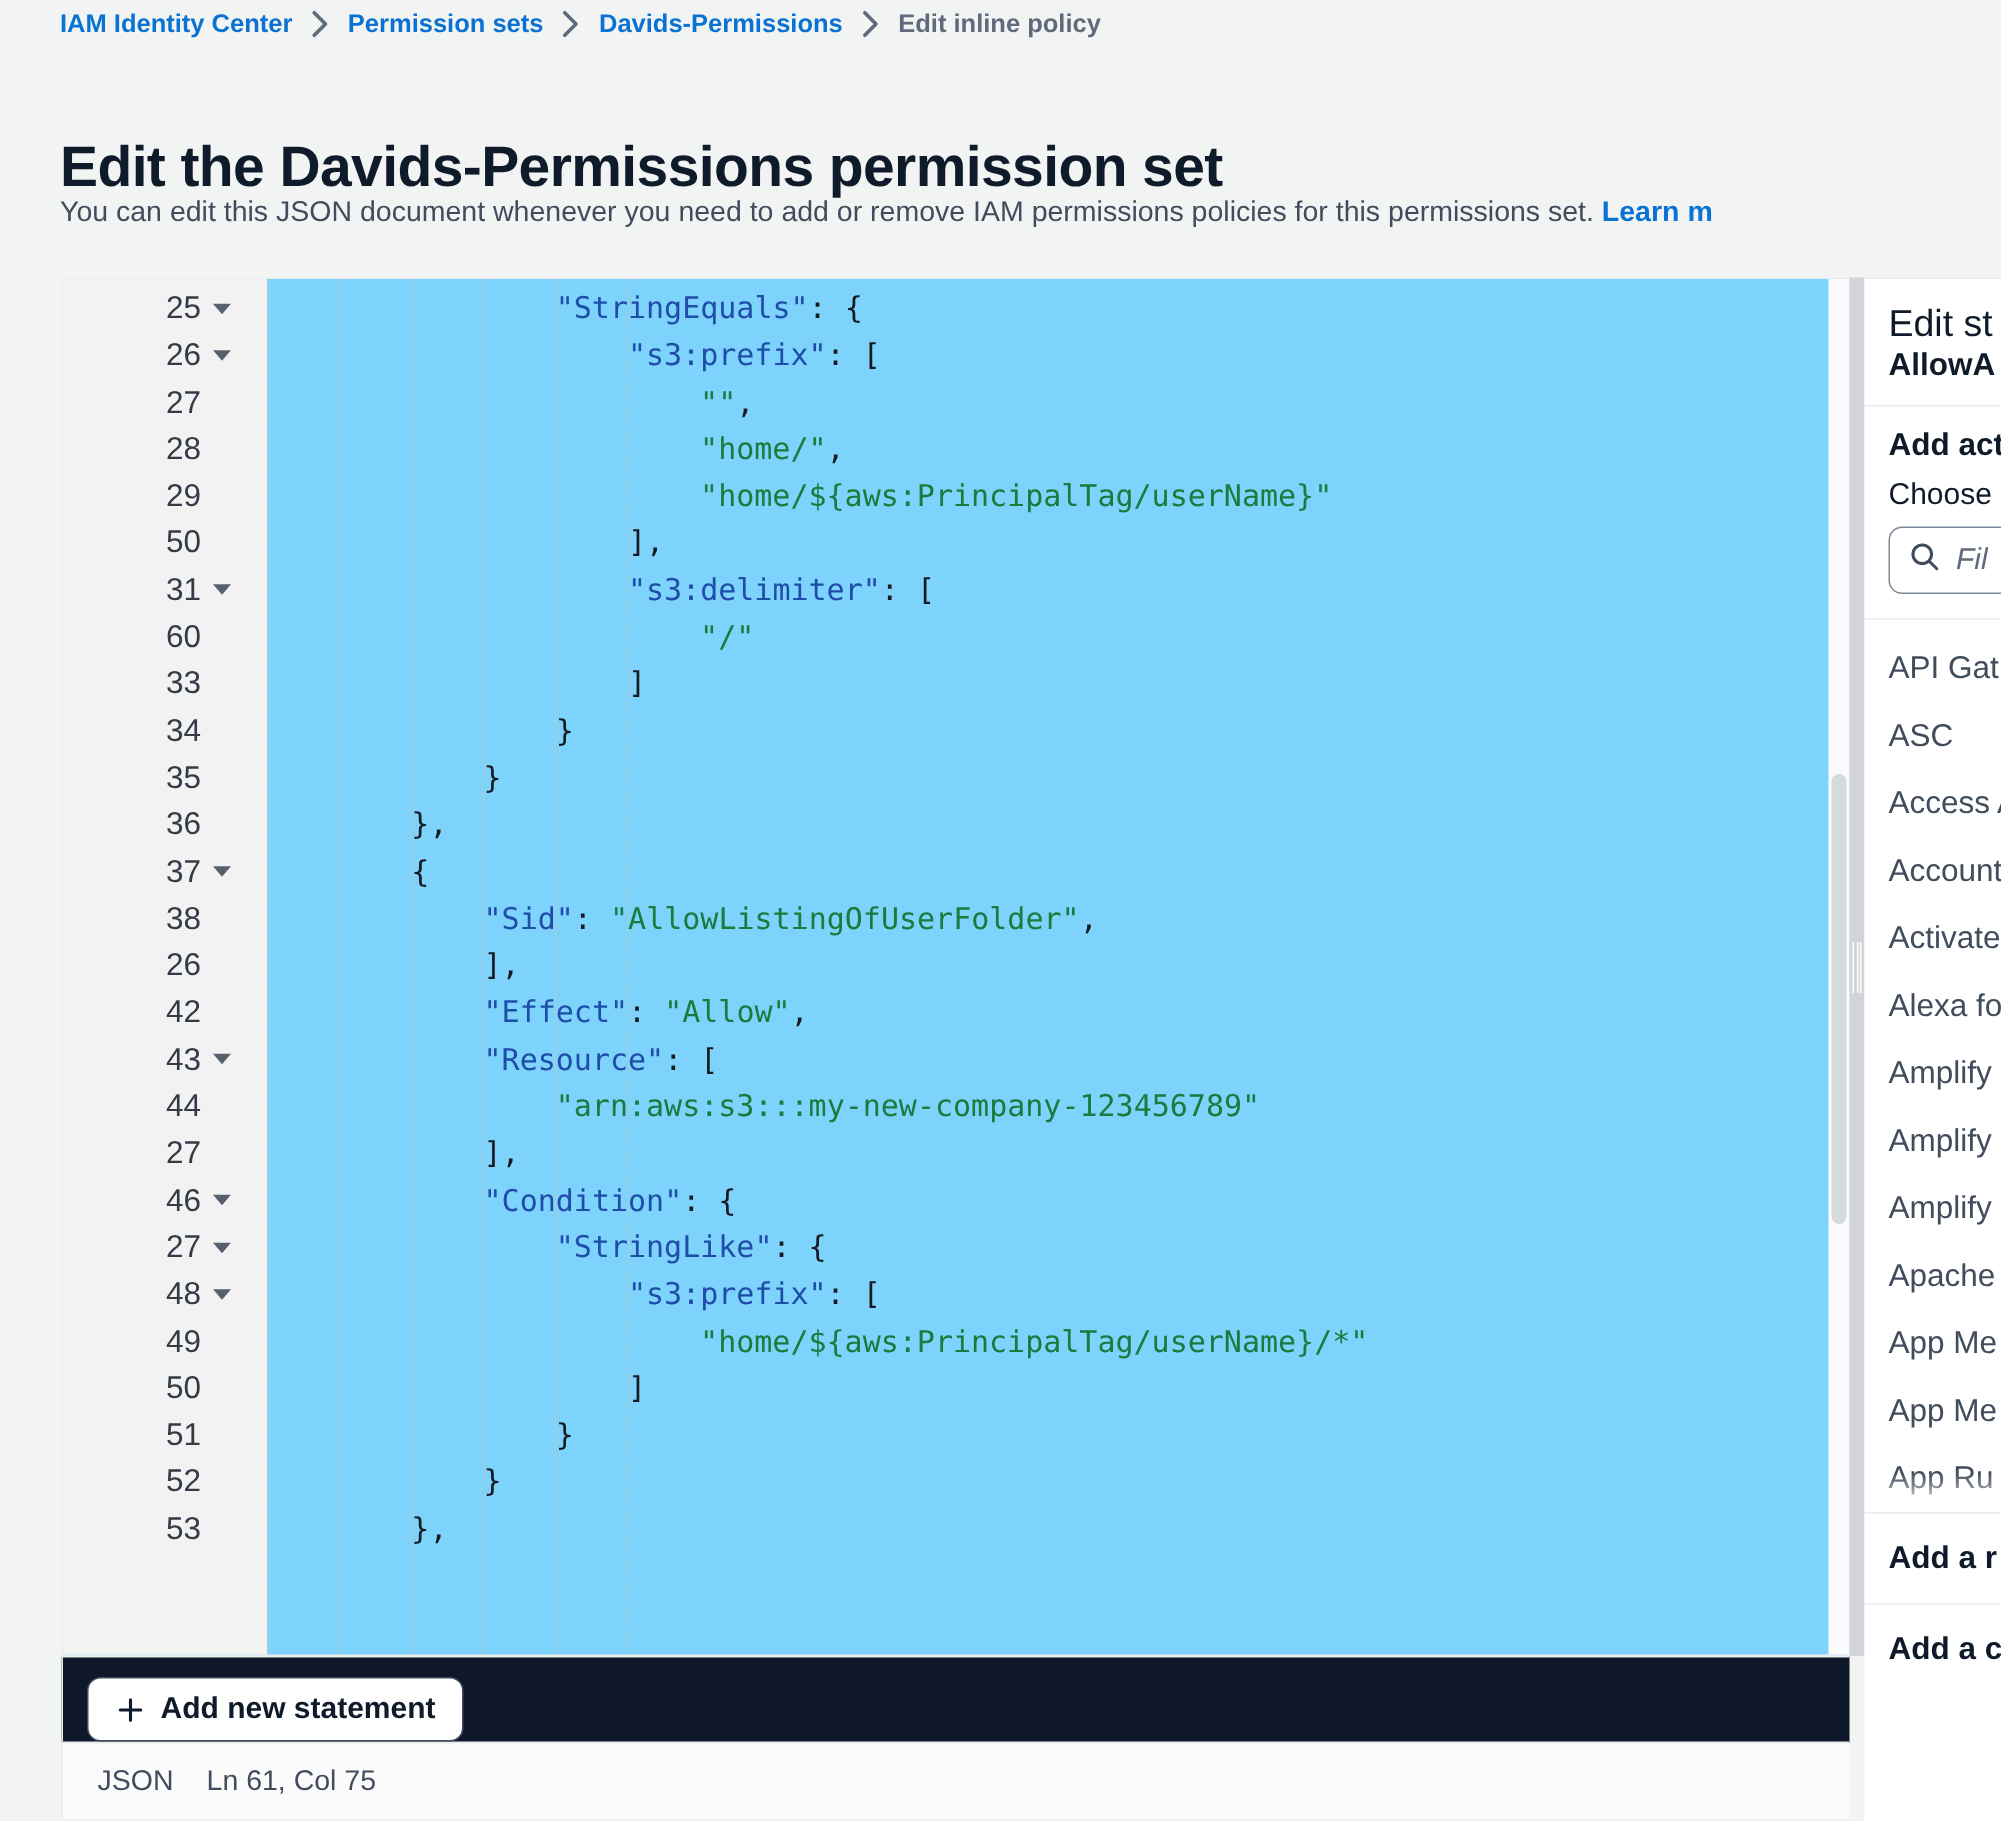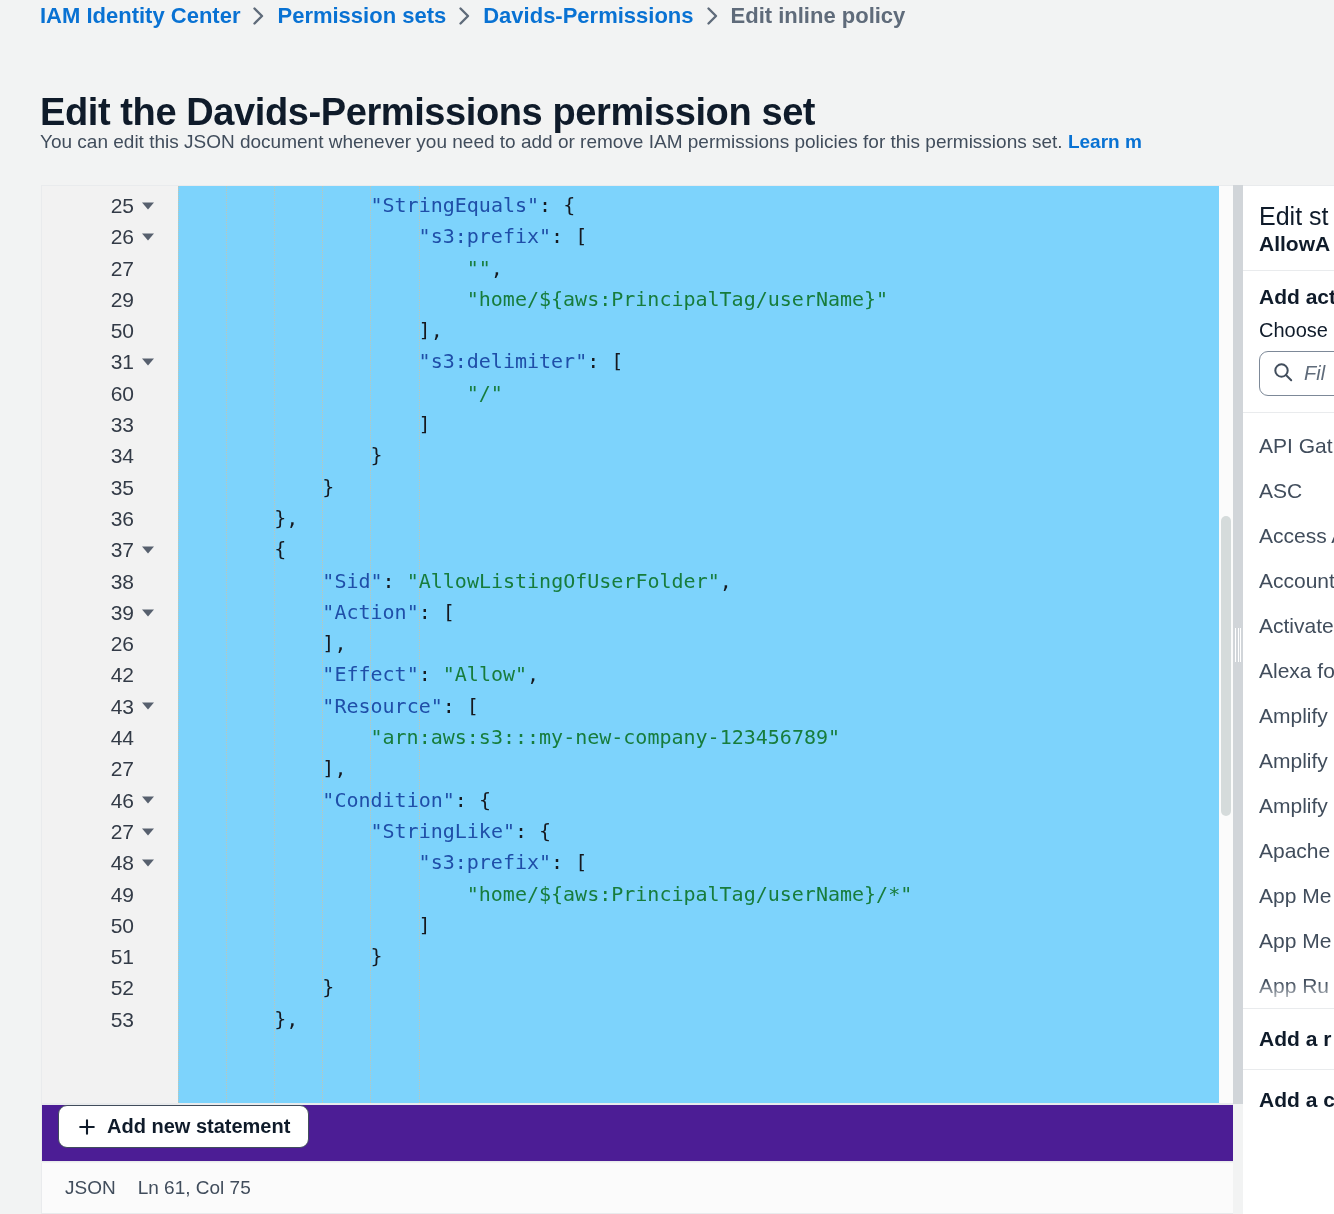--- a/index.html
+++ b/index.html
@@ -22,21 +22,21 @@
   }
 
   
   .breadcrumb {
     position: absolute;
     left: 40px;
     top: 2px;
     display: flex;
     align-items: center;
     height: 28px;
-    font-size: 22px;
+    font-size: 17px;
     white-space: nowrap;
   }
   .crumb-link {
     color: #0972d3;
     font-weight: 700;
     text-decoration: none;
     cursor: pointer;
   }
   .crumb-current {
     color: #5f6b7a;
@@ -214,27 +214,27 @@
     background: #ffffff;
   }
 
   
   .editor-footer {
     position: absolute;
     left: 41px;
     top: 1104px;
     width: 1192px;
     height: 58px;
-    background: #4c1d95;
+    background: #0f172a;
     border: 1px solid #e9ebed;
     border-top: 1px solid #e9ebed;
     border-right: none;
     box-sizing: border-box;
     display: flex;
-    align-items: flex-start;
+    align-items: flex-end;
     padding-left: 16px;
   }
 
   .btn-add-statement {
     display: inline-flex;
     align-items: center;
     gap: 10px;
     height: 43px;
     padding: 0 18px;
     background: #ffffff;
@@ -413,37 +413,35 @@
             <div class="guide" style="left: 328.48px;"></div>
             <div class="guide" style="left: 376.6px;"></div>
           </div>
           <div class="code-line"><span class="ln">25</span><span class="fold"><svg width="14" height="10" viewBox="0 0 14 10" aria-hidden="true">
                 <path d="M1 1.5 L7 8.5 L13 1.5 Z" fill="#57606e"></path>
               </svg></span><span class="code-text" style="padding-left: 192.48px;"><span class="tok-key">"StringEquals"</span><span class="tok-punct">: {</span></span></div>
           <div class="code-line"><span class="ln">26</span><span class="fold"><svg width="14" height="10" viewBox="0 0 14 10" aria-hidden="true">
                 <path d="M1 1.5 L7 8.5 L13 1.5 Z" fill="#57606e"></path>
               </svg></span><span class="code-text" style="padding-left: 240.6px;"><span class="tok-key">"s3:prefix"</span><span class="tok-punct">: [</span></span></div>
           <div class="code-line"><span class="ln">27</span><span class="code-text" style="padding-left: 288.72px;"><span class="tok-str">""</span><span class="tok-punct">,</span></span></div>
+          <div class="code-line"><span class="ln">28</span><span class="code-text" style="padding-left: 288.72px;"><span class="tok-str">"home/"</span><span class="tok-punct">,</span></span></div>
           <div class="code-line"><span class="ln">29</span><span class="code-text" style="padding-left: 288.72px;"><span class="tok-str">"home/${aws:PrincipalTag/userName}"</span></span></div>
           <div class="code-line"><span class="ln">50</span><span class="code-text" style="padding-left: 240.6px;"><span class="tok-punct">],</span></span></div>
           <div class="code-line"><span class="ln">31</span><span class="fold"><svg width="14" height="10" viewBox="0 0 14 10" aria-hidden="true">
                 <path d="M1 1.5 L7 8.5 L13 1.5 Z" fill="#57606e"></path>
               </svg></span><span class="code-text" style="padding-left: 240.6px;"><span class="tok-key">"s3:delimiter"</span><span class="tok-punct">: [</span></span></div>
           <div class="code-line"><span class="ln">60</span><span class="code-text" style="padding-left: 288.72px;"><span class="tok-str">"/"</span></span></div>
           <div class="code-line"><span class="ln">33</span><span class="code-text" style="padding-left: 240.6px;"><span class="tok-punct">]</span></span></div>
           <div class="code-line"><span class="ln">34</span><span class="code-text" style="padding-left: 192.48px;"><span class="tok-punct">}</span></span></div>
           <div class="code-line"><span class="ln">35</span><span class="code-text" style="padding-left: 144.36px;"><span class="tok-punct">}</span></span></div>
           <div class="code-line"><span class="ln">36</span><span class="code-text" style="padding-left: 96.24px;"><span class="tok-punct">},</span></span></div>
           <div class="code-line"><span class="ln">37</span><span class="fold"><svg width="14" height="10" viewBox="0 0 14 10" aria-hidden="true">
                 <path d="M1 1.5 L7 8.5 L13 1.5 Z" fill="#57606e"></path>
               </svg></span><span class="code-text" style="padding-left: 96.24px;"><span class="tok-punct">{</span></span></div>
           <div class="code-line"><span class="ln">38</span><span class="code-text" style="padding-left: 144.36px;"><span class="tok-key">"Sid"</span><span class="tok-punct">: </span><span class="tok-str">"AllowListingOfUserFolder"</span><span class="tok-punct">,</span></span></div>
-          <div class="code-line"><span class="ln">39</span><span class="fold"><svg width="14" height="10" viewBox="0 0 14 10" aria-hidden="true">
-                <path d="M1 1.5 L7 8.5 L13 1.5 Z" fill="#57606e"></path>
-              </svg></span><span class="code-text" style="padding-left: 144.36px;"><span class="tok-key">"Action"</span><span class="tok-punct">: [</span></span></div>
           <div class="code-line"><span class="ln">26</span><span class="code-text" style="padding-left: 144.36px;"><span class="tok-punct">],</span></span></div>
           <div class="code-line"><span class="ln">42</span><span class="code-text" style="padding-left: 144.36px;"><span class="tok-key">"Effect"</span><span class="tok-punct">: </span><span class="tok-str">"Allow"</span><span class="tok-punct">,</span></span></div>
           <div class="code-line"><span class="ln">43</span><span class="fold"><svg width="14" height="10" viewBox="0 0 14 10" aria-hidden="true">
                 <path d="M1 1.5 L7 8.5 L13 1.5 Z" fill="#57606e"></path>
               </svg></span><span class="code-text" style="padding-left: 144.36px;"><span class="tok-key">"Resource"</span><span class="tok-punct">: [</span></span></div>
           <div class="code-line"><span class="ln">44</span><span class="code-text" style="padding-left: 192.48px;"><span class="tok-str">"arn:aws:s3:::my-new-company-123456789"</span></span></div>
           <div class="code-line"><span class="ln">27</span><span class="code-text" style="padding-left: 144.36px;"><span class="tok-punct">],</span></span></div>
           <div class="code-line"><span class="ln">46</span><span class="fold"><svg width="14" height="10" viewBox="0 0 14 10" aria-hidden="true">
                 <path d="M1 1.5 L7 8.5 L13 1.5 Z" fill="#57606e"></path>
               </svg></span><span class="code-text" style="padding-left: 144.36px;"><span class="tok-key">"Condition"</span><span class="tok-punct">: {</span></span></div>

